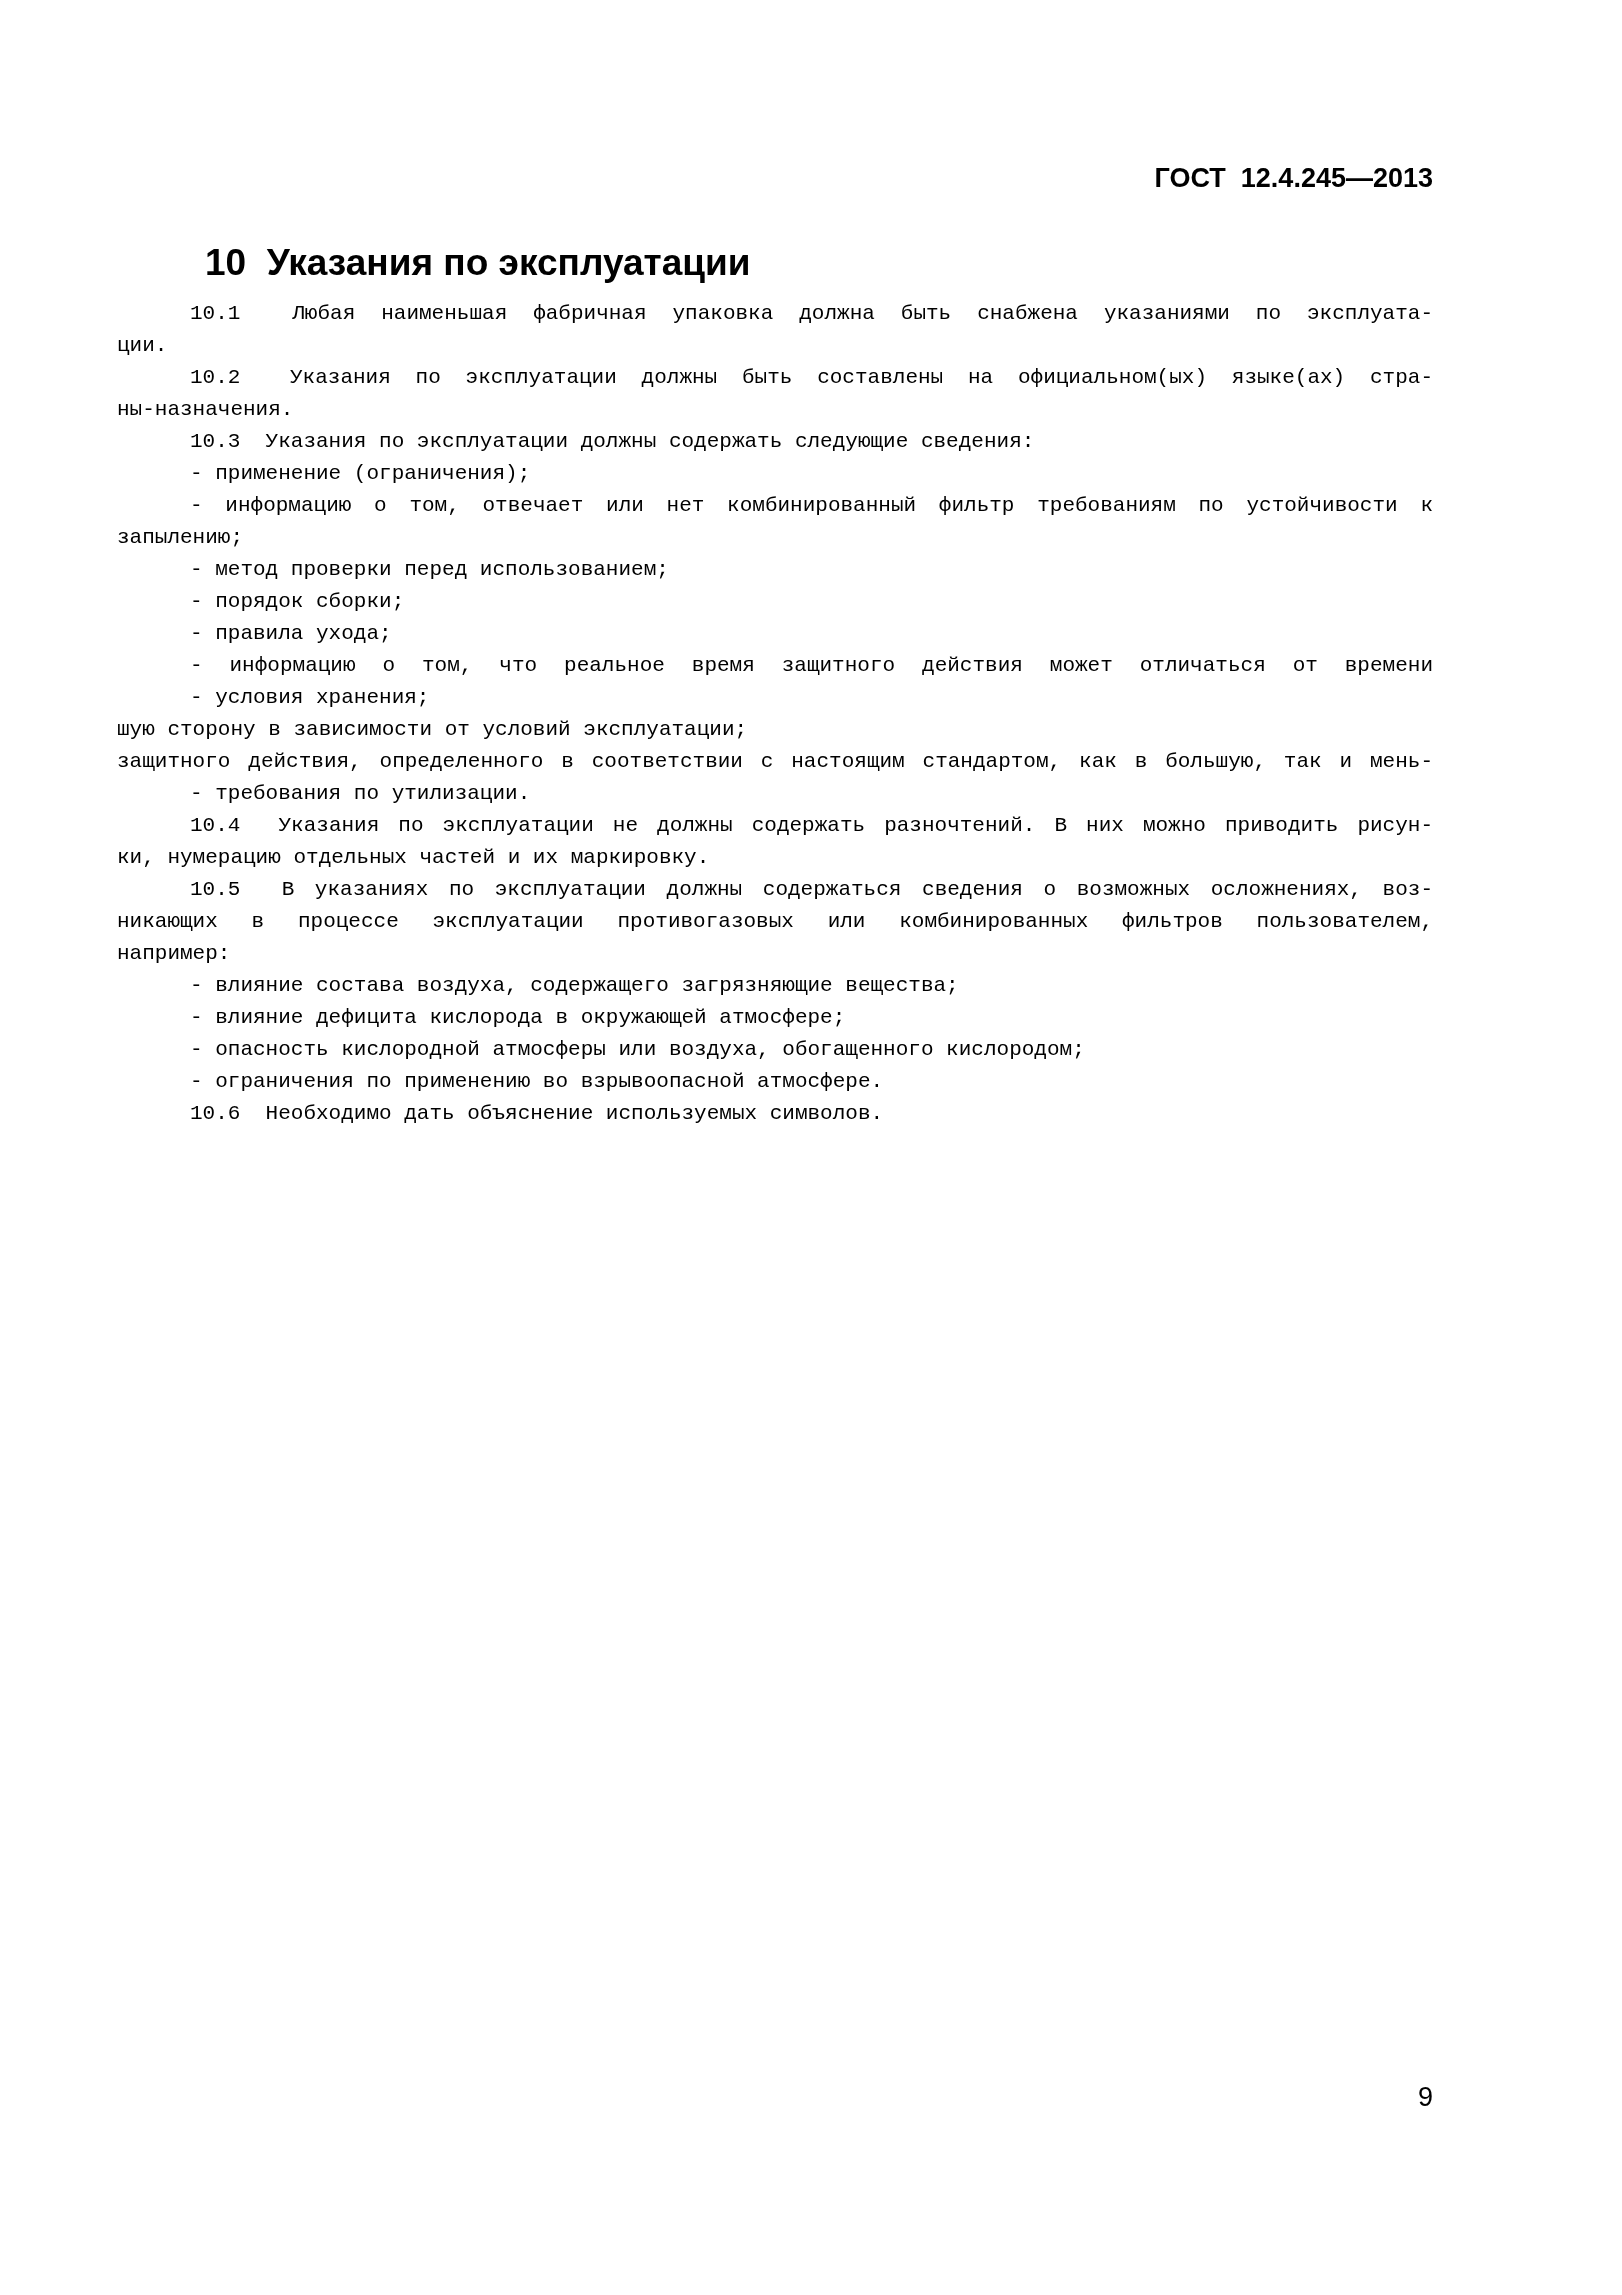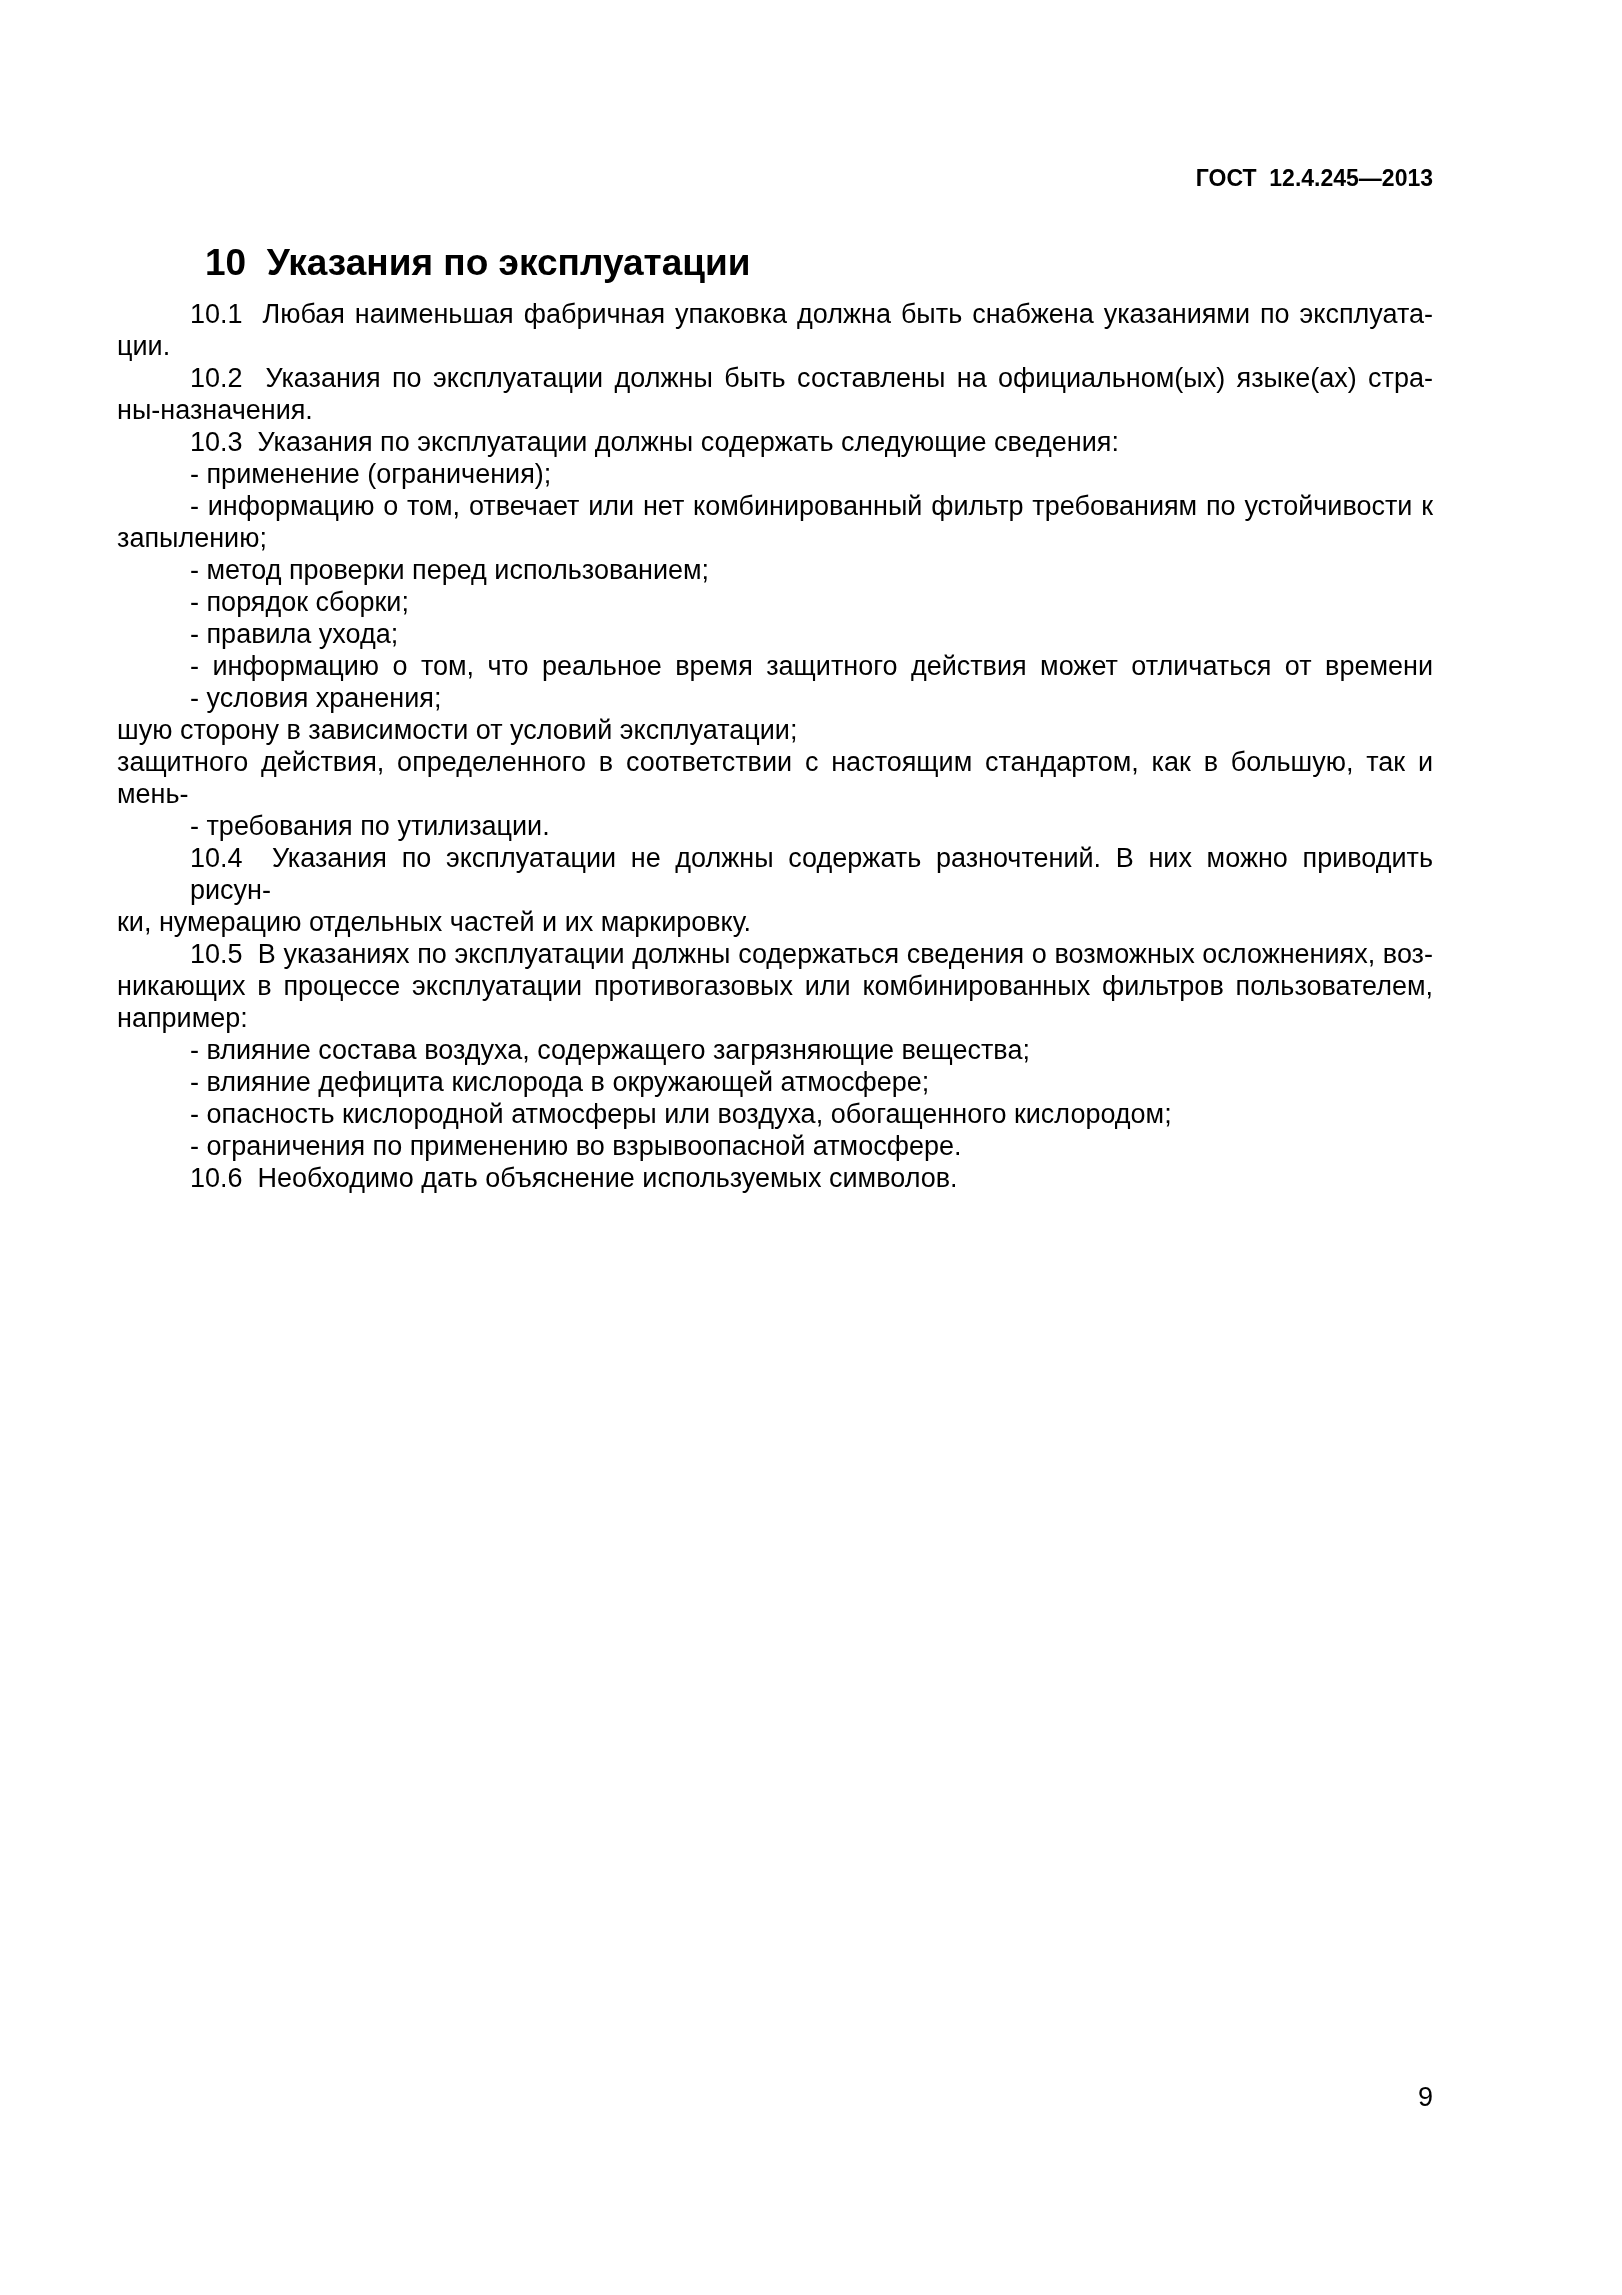--- a/index.html
+++ b/index.html
@@ -16,39 +16,40 @@
     font-family: "Liberation Sans", sans-serif;
     overflow: hidden;
   }
   .doc-header {
     position: absolute;
     top: 162px;
     left: 117px;
     width: 1316px;
     text-align: right;
     font-weight: bold;
-    font-size: 23px;
+    font-size: 27px;
     line-height: 33px;
   }
   .section-heading {
     position: absolute;
     top: 228px;
     left: 190px;
     margin: 15px;
     font-weight: bold;
     font-size: 37px;
     line-height: 39px;
   }
   .body-text {
     position: absolute;
     top: 298px;
     left: 117px;
     width: 1316px;
-    font-size: 27px;
+    font-size: 21px;
     line-height: 32px;
+    font-family: Liberation Mono, monospace;
   }
   .ln {
     width: 100%;
     box-sizing: border-box;
   }
   .ind {
     padding-left: 73px;
   }
   .j {
     text-align: justify;

